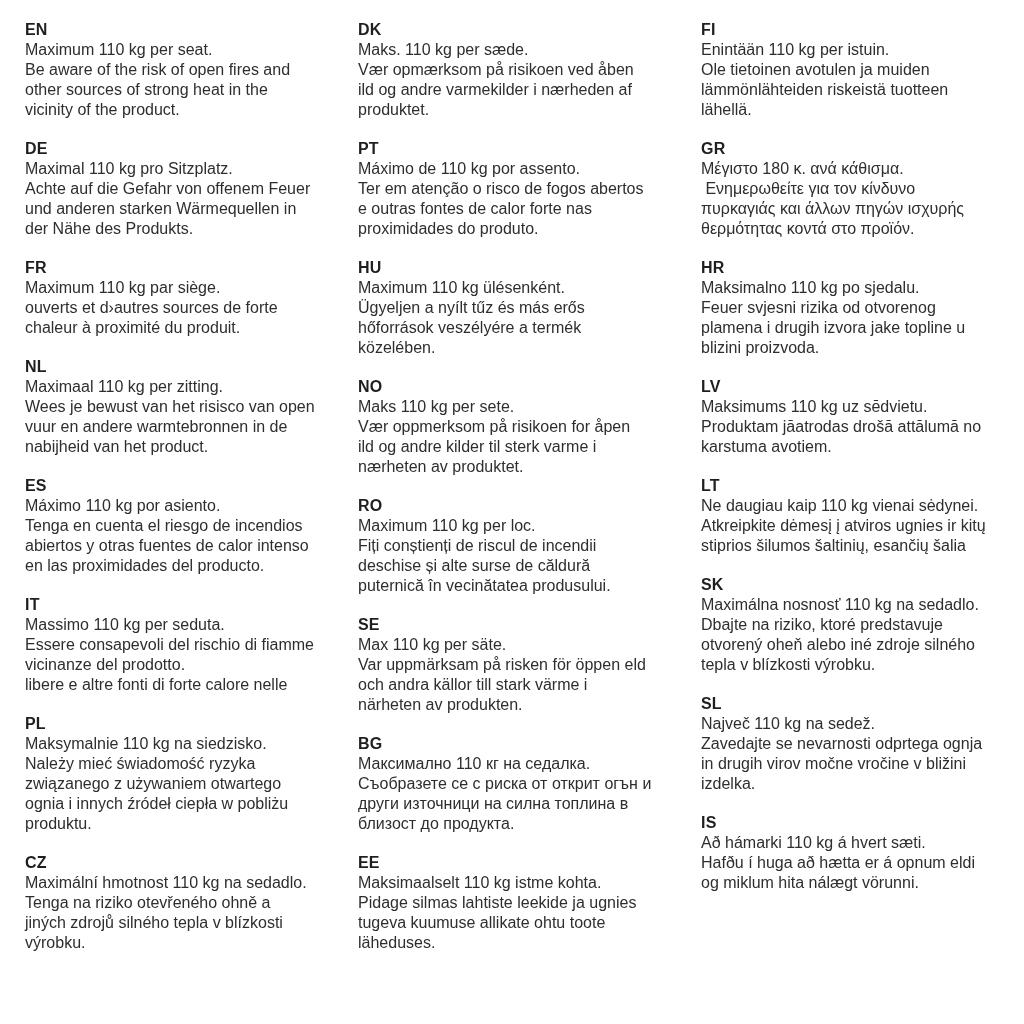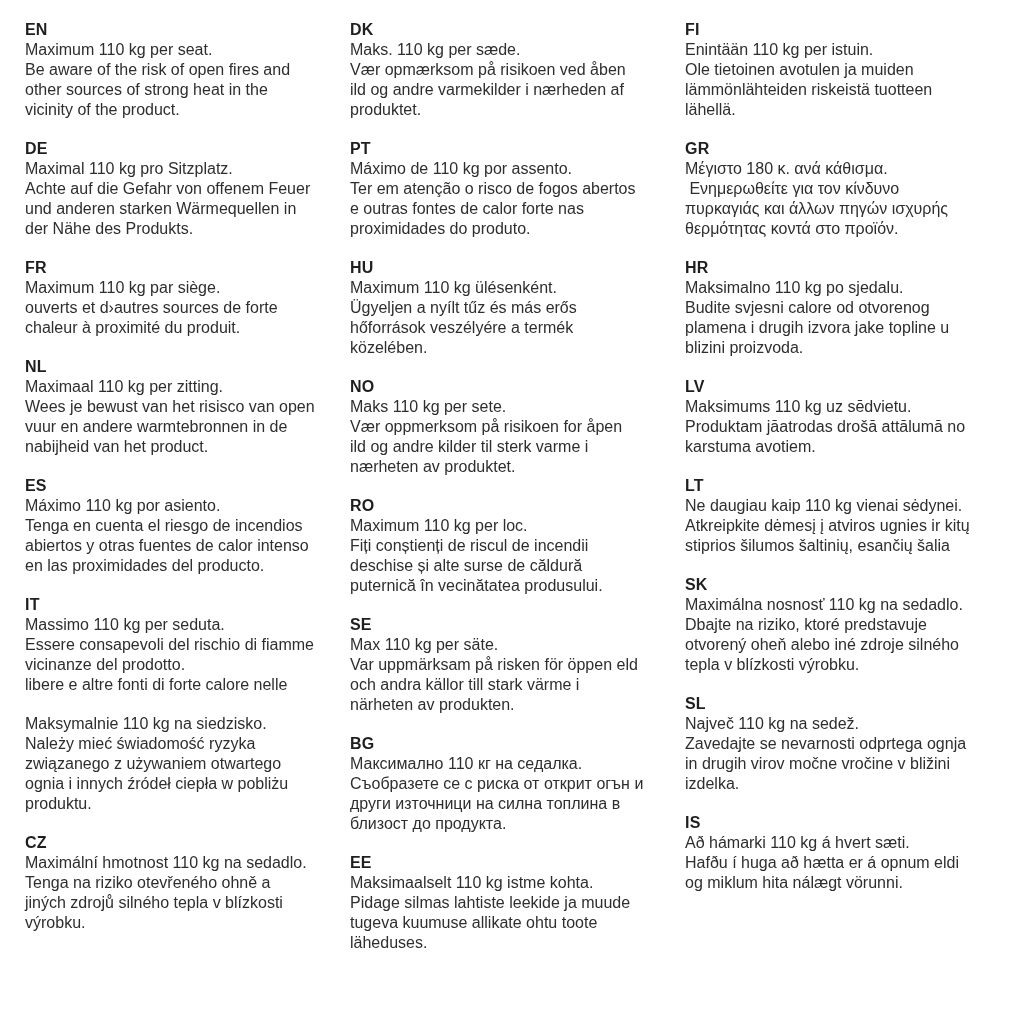--- a/index.html
+++ b/index.html
@@ -15,20 +15,21 @@
     color: #2e2e2e;
   }
   .sheet {
     box-sizing: border-box;
     width: 1024px;
     height: 1024px;
     padding: 20px 0 0 25px;
     display: grid;
     grid-template-columns: 325px 335px 1fr;
     align-items: start;
+    gap: 8px;
   }
   .col {
     min-width: 0;
   }
   .lang-block {
     margin: 0 0 19px 0;
   }
   .lang-code {
     margin: 0;
     font-size: 16px;
@@ -90,20 +91,21 @@
 
   <section class="lang-block">
     <h2 class="lang-code">IT</h2>
   <div class="notice-line">Massimo 110 kg per seduta.</div>
         <div class="notice-line">Essere consapevoli del rischio di fiamme</div>
         <div class="notice-line">vicinanze del prodotto.</div>
         <div class="notice-line">libere e altre fonti di forte calore nelle</div>
       </section>
 
   <section class="lang-block">
+    <h2 class="lang-code">PL</h2>
   <div class="notice-line">Maksymalnie 110 kg na siedzisko.</div>
         <div class="notice-line">Należy mieć świadomość ryzyka</div>
         <div class="notice-line">związanego z używaniem otwartego</div>
         <div class="notice-line">ognia i innych źródeł ciepła w pobliżu</div>
         <div class="notice-line">produktu.</div>
       </section>
 
   <section class="lang-block">
     <h2 class="lang-code">CZ</h2>
   <div class="notice-line">Maximální hmotnost 110 kg na sedadlo.</div>
@@ -165,21 +167,21 @@
     <h2 class="lang-code">BG</h2>
   <div class="notice-line">Максимално 110 кг на седалка.</div>
         <div class="notice-line">Съобразете се с риска от открит огън и</div>
         <div class="notice-line">други източници на силна топлина в</div>
         <div class="notice-line">близост до продукта.</div>
       </section>
 
   <section class="lang-block">
     <h2 class="lang-code">EE</h2>
   <div class="notice-line">Maksimaalselt 110 kg istme kohta.</div>
-        <div class="notice-line">Pidage silmas lahtiste leekide ja muude</div>
+        <div class="notice-line">Pidage silmas lahtiste leekide ja ugnies</div>
         <div class="notice-line">tugeva kuumuse allikate ohtu toote</div>
         <div class="notice-line">läheduses.</div>
       </section>
 </div>
   <div class="col">
   <section class="lang-block">
     <h2 class="lang-code">FI</h2>
   <div class="notice-line">Enintään 110 kg per istuin.</div>
         <div class="notice-line">Ole tietoinen avotulen ja muiden</div>
         <div class="notice-line">lämmönlähteiden riskeistä tuotteen</div>
@@ -190,21 +192,21 @@
     <h2 class="lang-code">GR</h2>
   <div class="notice-line">Μέγιστο 180 κ. ανά κάθισμα.</div>
         <div class="notice-line"> Ενημερωθείτε για τον κίνδυνο</div>
         <div class="notice-line">πυρκαγιάς και άλλων πηγών ισχυρής</div>
         <div class="notice-line">θερμότητας κοντά στο προϊόν.</div>
       </section>
 
   <section class="lang-block">
     <h2 class="lang-code">HR</h2>
   <div class="notice-line">Maksimalno 110 kg po sjedalu.</div>
-        <div class="notice-line">Budite svjesni calore od otvorenog</div>
+        <div class="notice-line">Feuer svjesni rizika od otvorenog</div>
         <div class="notice-line">plamena i drugih izvora jake topline u</div>
         <div class="notice-line">blizini proizvoda.</div>
       </section>
 
   <section class="lang-block">
     <h2 class="lang-code">LV</h2>
   <div class="notice-line">Maksimums 110 kg uz sēdvietu.</div>
         <div class="notice-line">Produktam jāatrodas drošā attālumā no</div>
         <div class="notice-line">karstuma avotiem.</div>
       </section>

